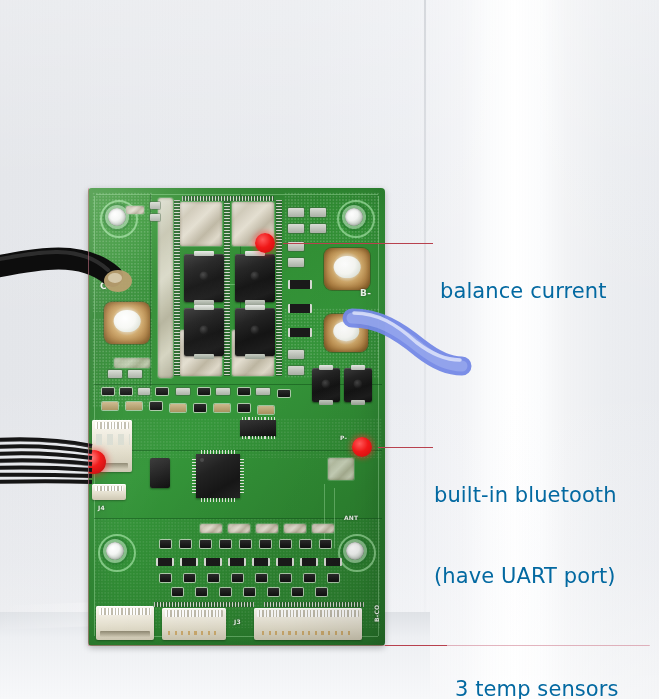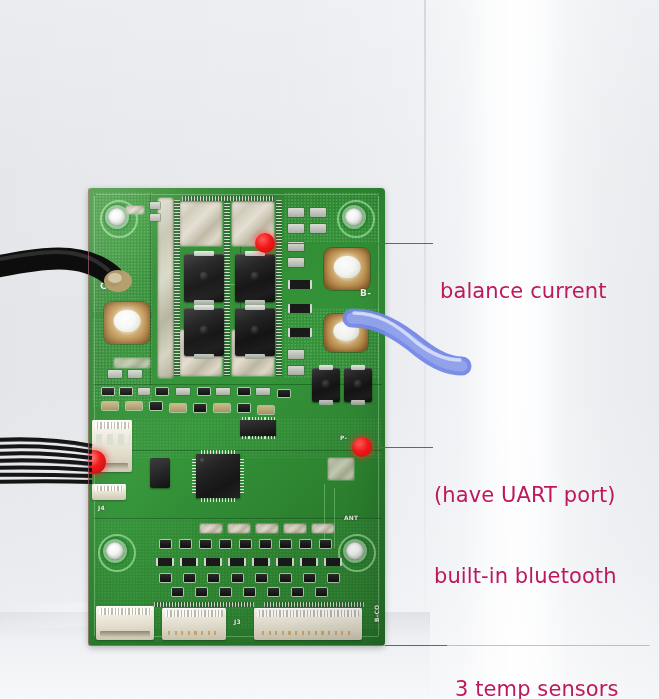--- a/index.html
+++ b/index.html
@@ -239,21 +239,21 @@
   .ann-dot{
     position:absolute;border-radius:50%;
     background:radial-gradient(circle at 38% 33%, #ff5a5a 0%, #f01818 45%, #c90c0c 100%);
     box-shadow:0 0 5px 2px rgba(255,40,40,.45);
   }
   .ann-line{
     position:absolute;height:1px;
     background:#b8414e;
   }
   .ann-text{
-    position:absolute;color:#be185d;
+    position:absolute;color:#0369a1;
     font-family:"DejaVu Sans", sans-serif;
     font-size:21px;line-height:27px;
     white-space:pre;
     letter-spacing:.1px;
   }
   .callout-box{
     position:absolute;border:1px solid #d4808f;border-radius:1px;
     box-sizing:border-box;
   }
 </style>
@@ -514,22 +514,22 @@
 
   <div class="ann-dot" style="left:255px;top:233px;width:20px;height:20px;"></div>
   <div class="ann-line" style="left:283px;top:243px;width:150px;"></div>
   <div class="ann-text" style="left:440px;top:224px;">
     <div>balance current</div>
   </div>
 
   <div class="ann-dot" style="left:352px;top:437px;width:20px;height:20px;"></div>
   <div class="ann-line" style="left:378px;top:447px;width:55px;"></div>
   <div class="ann-text" style="left:434px;top:428px;">
+    <div>built-in bluetooth</div>
     <div>(have UART port)</div>
-    <div>built-in bluetooth</div>
   </div>
 
   <div class="ann-line" style="left:385px;top:645px;width:62px;"></div>
   <div class="ann-text" style="left:455px;top:622px;">
     <div>3 temp sensors</div>
   </div>
 
 </div>
 
 </body></html>

